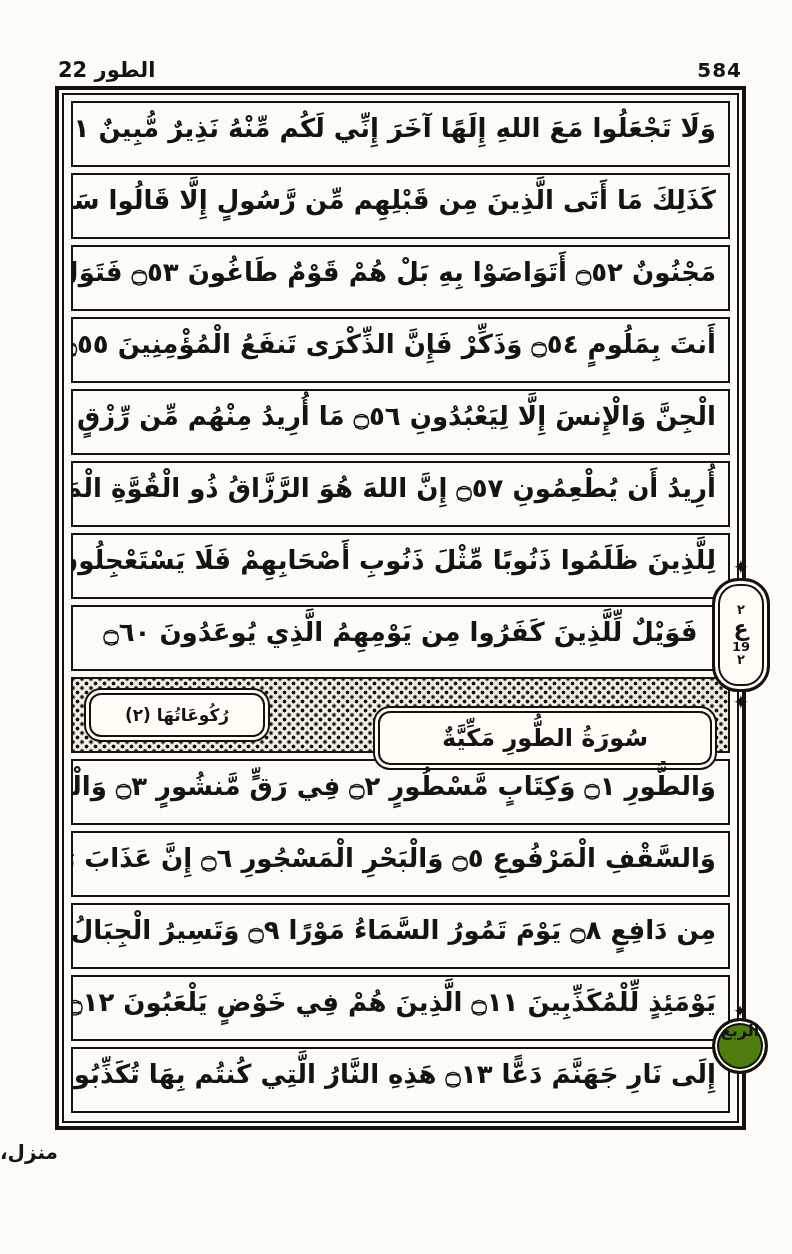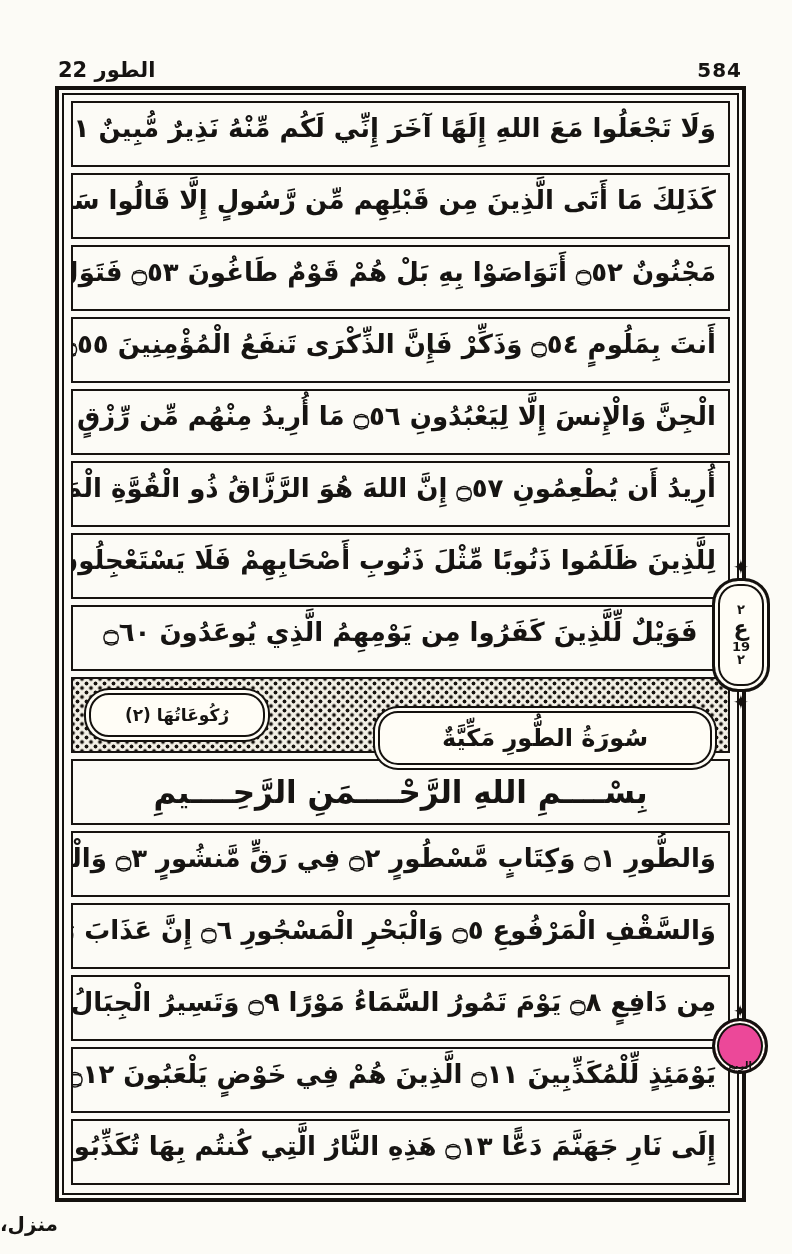--- a/index.html
+++ b/index.html
@@ -56,21 +56,21 @@
     padding:0 10px;
     background:
       radial-gradient(circle,#181410 1.6px,transparent 2.3px) 0 0/9px 9px,
       radial-gradient(circle,#181410 1.6px,transparent 2.3px) 4.5px 4.5px/9px 9px,
       #f3f0e6;
   }
   .cartouche{
     background:#fffdf6;
     border:2px solid #14110e;
     box-shadow:0 0 0 3px #fffdf6,0 0 0 5px #14110e;
-    border-radius:20px;
+    border-radius:12px;
     display:flex;align-items:center;justify-content:center;
     font-weight:bold;
     margin:0 6px;
   }
   .cart-side{height:40px;min-width:148px;font-size:17px;padding:0 12px;}
   .cart-center{height:50px;min-width:290px;font-size:24px;padding:0 20px;margin-top:46px;}
   
   .bismillah{
     border:2px solid #171310;
     margin:6px 2px 0;
@@ -95,24 +95,24 @@
     content:"✦";position:absolute;left:50%;transform:translateX(-50%);
     font-size:20px;color:#14110e;
   }
   .ruku-marker::before{top:-24px;}
   .ruku-marker::after{bottom:-24px;}
   .ruku-marker .sm{font-size:13px;}
   .ruku-marker .ain{font-size:22px;}
   .quarter-medal{
     position:absolute;top:1018px;right:24px;
     width:50px;height:50px;border-radius:50%;
-    background:#ec4899;border:3px solid #14110e;
+    background:#4d7c0f;border:3px solid #14110e;
     box-shadow:inset 0 0 0 2px #fffdf6,inset 0 0 0 4px #14110e;
-    display:flex;align-items:flex-end;justify-content:center;
-    font-weight:bold;font-size:10px;direction:rtl;
+    display:flex;align-items:flex-start;justify-content:center;
+    font-weight:bold;font-size:16px;direction:rtl;
   }
   .quarter-medal::before{
     content:"✦";position:absolute;top:-20px;left:50%;transform:translateX(-50%);
     font-size:17px;color:#14110e;
   }
   
   .footer{
     text-align:left;
     margin-top:10px;
     font-weight:bold;font-size:20px;
@@ -137,21 +137,20 @@
     <div class="qline">الْجِنَّ وَالْإِنسَ إِلَّا لِيَعْبُدُونِ ۝٥٦ مَا أُرِيدُ مِنْهُم مِّن رِّزْقٍ وَمَا</div>
     <div class="qline">أُرِيدُ أَن يُطْعِمُونِ ۝٥٧ إِنَّ اللهَ هُوَ الرَّزَّاقُ ذُو الْقُوَّةِ الْمَتِينُ ۝٥٨ فَإِنَّ</div>
     <div class="qline">لِلَّذِينَ ظَلَمُوا ذَنُوبًا مِّثْلَ ذَنُوبِ أَصْحَابِهِمْ فَلَا يَسْتَعْجِلُونِ ۝٥٩</div>
     <div class="qline centered">فَوَيْلٌ لِّلَّذِينَ كَفَرُوا مِن يَوْمِهِمُ الَّذِي يُوعَدُونَ ۝٦٠</div>
 
     <div class="surah-band">
       <div class="cartouche cart-center">سُورَةُ الطُّورِ مَكِّيَّةٌ</div>
       <div class="cartouche cart-side">رُكُوعَاتُهَا (٢)</div>
     </div>
 
-    <div class="bismillah">بِسْــــمِ اللهِ الرَّحْــــمَنِ الرَّحِــــيمِ</div>
 
     <div class="qline">وَالطُّورِ ۝١ وَكِتَابٍ مَّسْطُورٍ ۝٢ فِي رَقٍّ مَّنشُورٍ ۝٣ وَالْبَيْتِ الْمَعْمُورِ ۝٤</div>
     <div class="qline">وَالسَّقْفِ الْمَرْفُوعِ ۝٥ وَالْبَحْرِ الْمَسْجُورِ ۝٦ إِنَّ عَذَابَ رَبِّكَ لَوَاقِعٌ ۝٧ مَّا لَهُ</div>
     <div class="qline">مِن دَافِعٍ ۝٨ يَوْمَ تَمُورُ السَّمَاءُ مَوْرًا ۝٩ وَتَسِيرُ الْجِبَالُ سَيْرًا ۝١٠ فَوَيْلٌ</div>
     <div class="qline">يَوْمَئِذٍ لِّلْمُكَذِّبِينَ ۝١١ الَّذِينَ هُمْ فِي خَوْضٍ يَلْعَبُونَ ۝١٢ يَوْمَ يُدَعُّونَ</div>
     <div class="qline">إِلَى نَارِ جَهَنَّمَ دَعًّا ۝١٣ هَذِهِ النَّارُ الَّتِي كُنتُم بِهَا تُكَذِّبُونَ ۝١٤</div>
 
   </div>
 </div>
 

